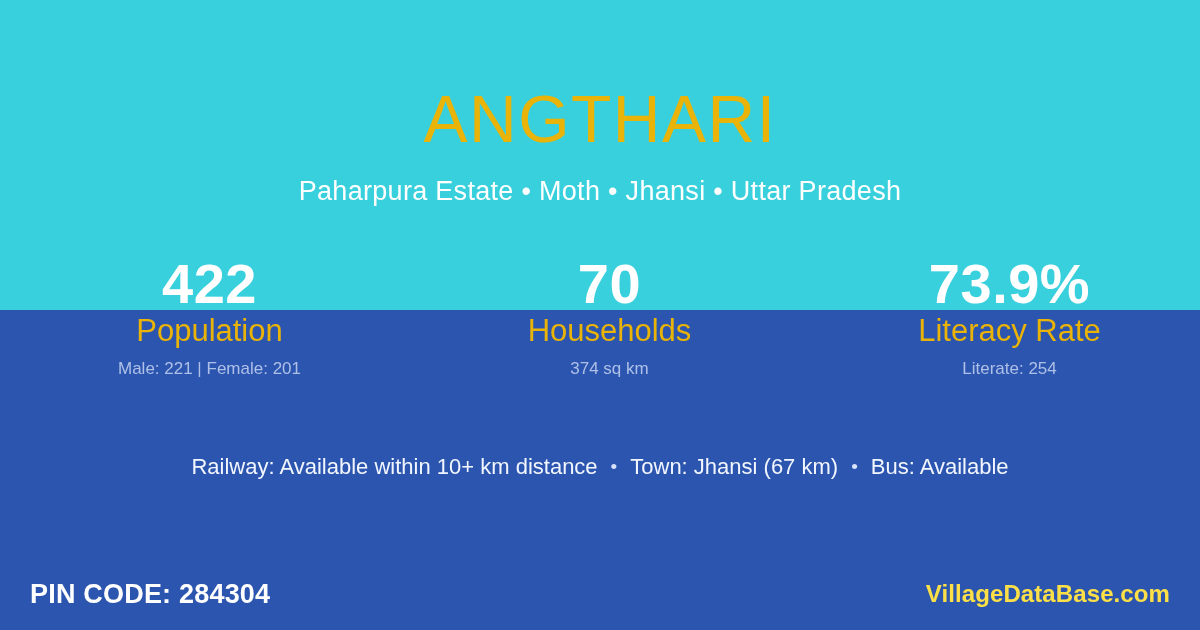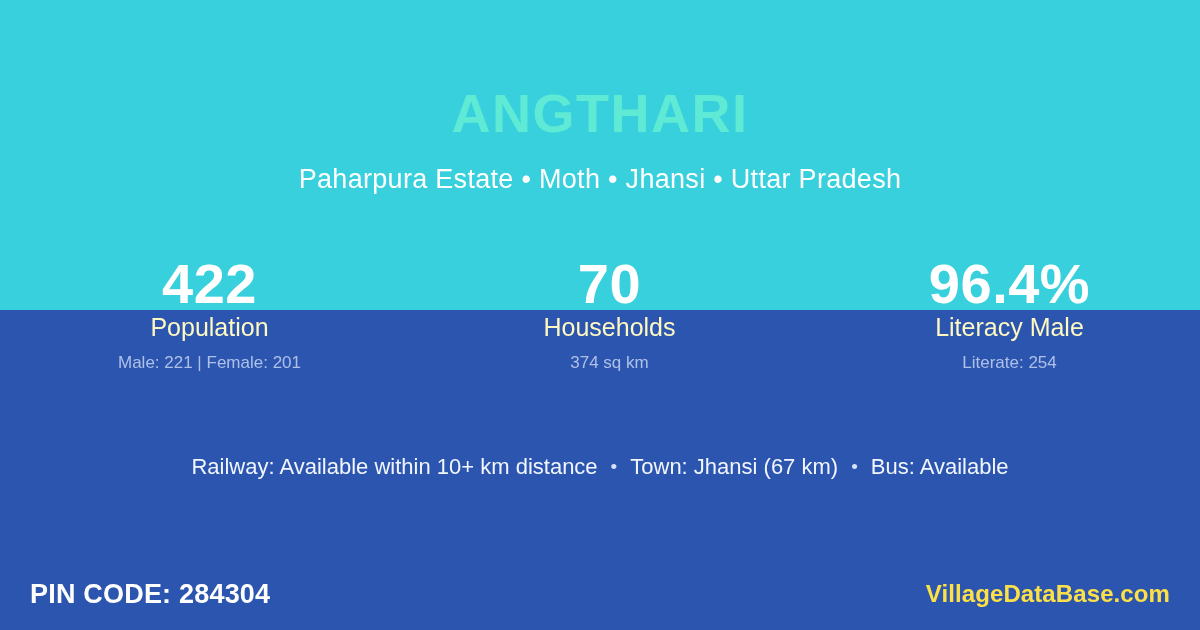--- a/index.html
+++ b/index.html
@@ -27,24 +27,24 @@
   
   #hero {
     position:absolute; left:0; top:0;
     width:1200px; height:240px;
     display:flex; flex-direction:column;
     align-items:center; justify-content:flex-start;
     padding-top:86px;
   }
 
   #village-title {
-    font-size:54px;
-    font-weight:700;
+    font-size:66px;
+    font-weight:400;
     letter-spacing:1.5px;
-    color:#5eead4;
+    color:#eab308;
     line-height:1.0;
     white-space:nowrap;
   }
 
   #village-location {
     margin-top:25px;
     font-size:27px;
     font-weight:400;
     letter-spacing:0.3px;
     color:#ffffff;
@@ -73,23 +73,23 @@
     font-size:56px;
     font-weight:700;
     letter-spacing:0.5px;
     color:#ffffff;
     line-height:0.95;
     white-space:nowrap;
   }
 
   .stat-label {
     margin-top:4px;
-    font-size:25px;
+    font-size:31px;
     font-weight:400;
-    color:#fef9c3;
+    color:#eab308;
     line-height:1.1;
     white-space:nowrap;
   }
 
   .stat-sub {
     margin-top:12px;
     font-size:17px;
     font-weight:400;
     color:#AFC0E8;
     line-height:1.1;
@@ -157,22 +157,22 @@
       <div class="stat-sub">Male: 221 | Female: 201</div>
     </div>
 
     <div class="stat-col">
       <div class="stat-value">70</div>
       <div class="stat-label">Households</div>
       <div class="stat-sub">374 sq km</div>
     </div>
 
     <div class="stat-col">
-      <div class="stat-value">96.4%</div>
-      <div class="stat-label">Literacy Male</div>
+      <div class="stat-value">73.9%</div>
+      <div class="stat-label">Literacy Rate</div>
       <div class="stat-sub">Literate: 254</div>
     </div>
 
   </div>
 
   <div id="amenities-line">
     <span>Railway: Available within 10+ km distance</span>
     <span class="amenity-sep">•</span>
     <span>Town: Jhansi (67 km)</span>
     <span class="amenity-sep">•</span>

